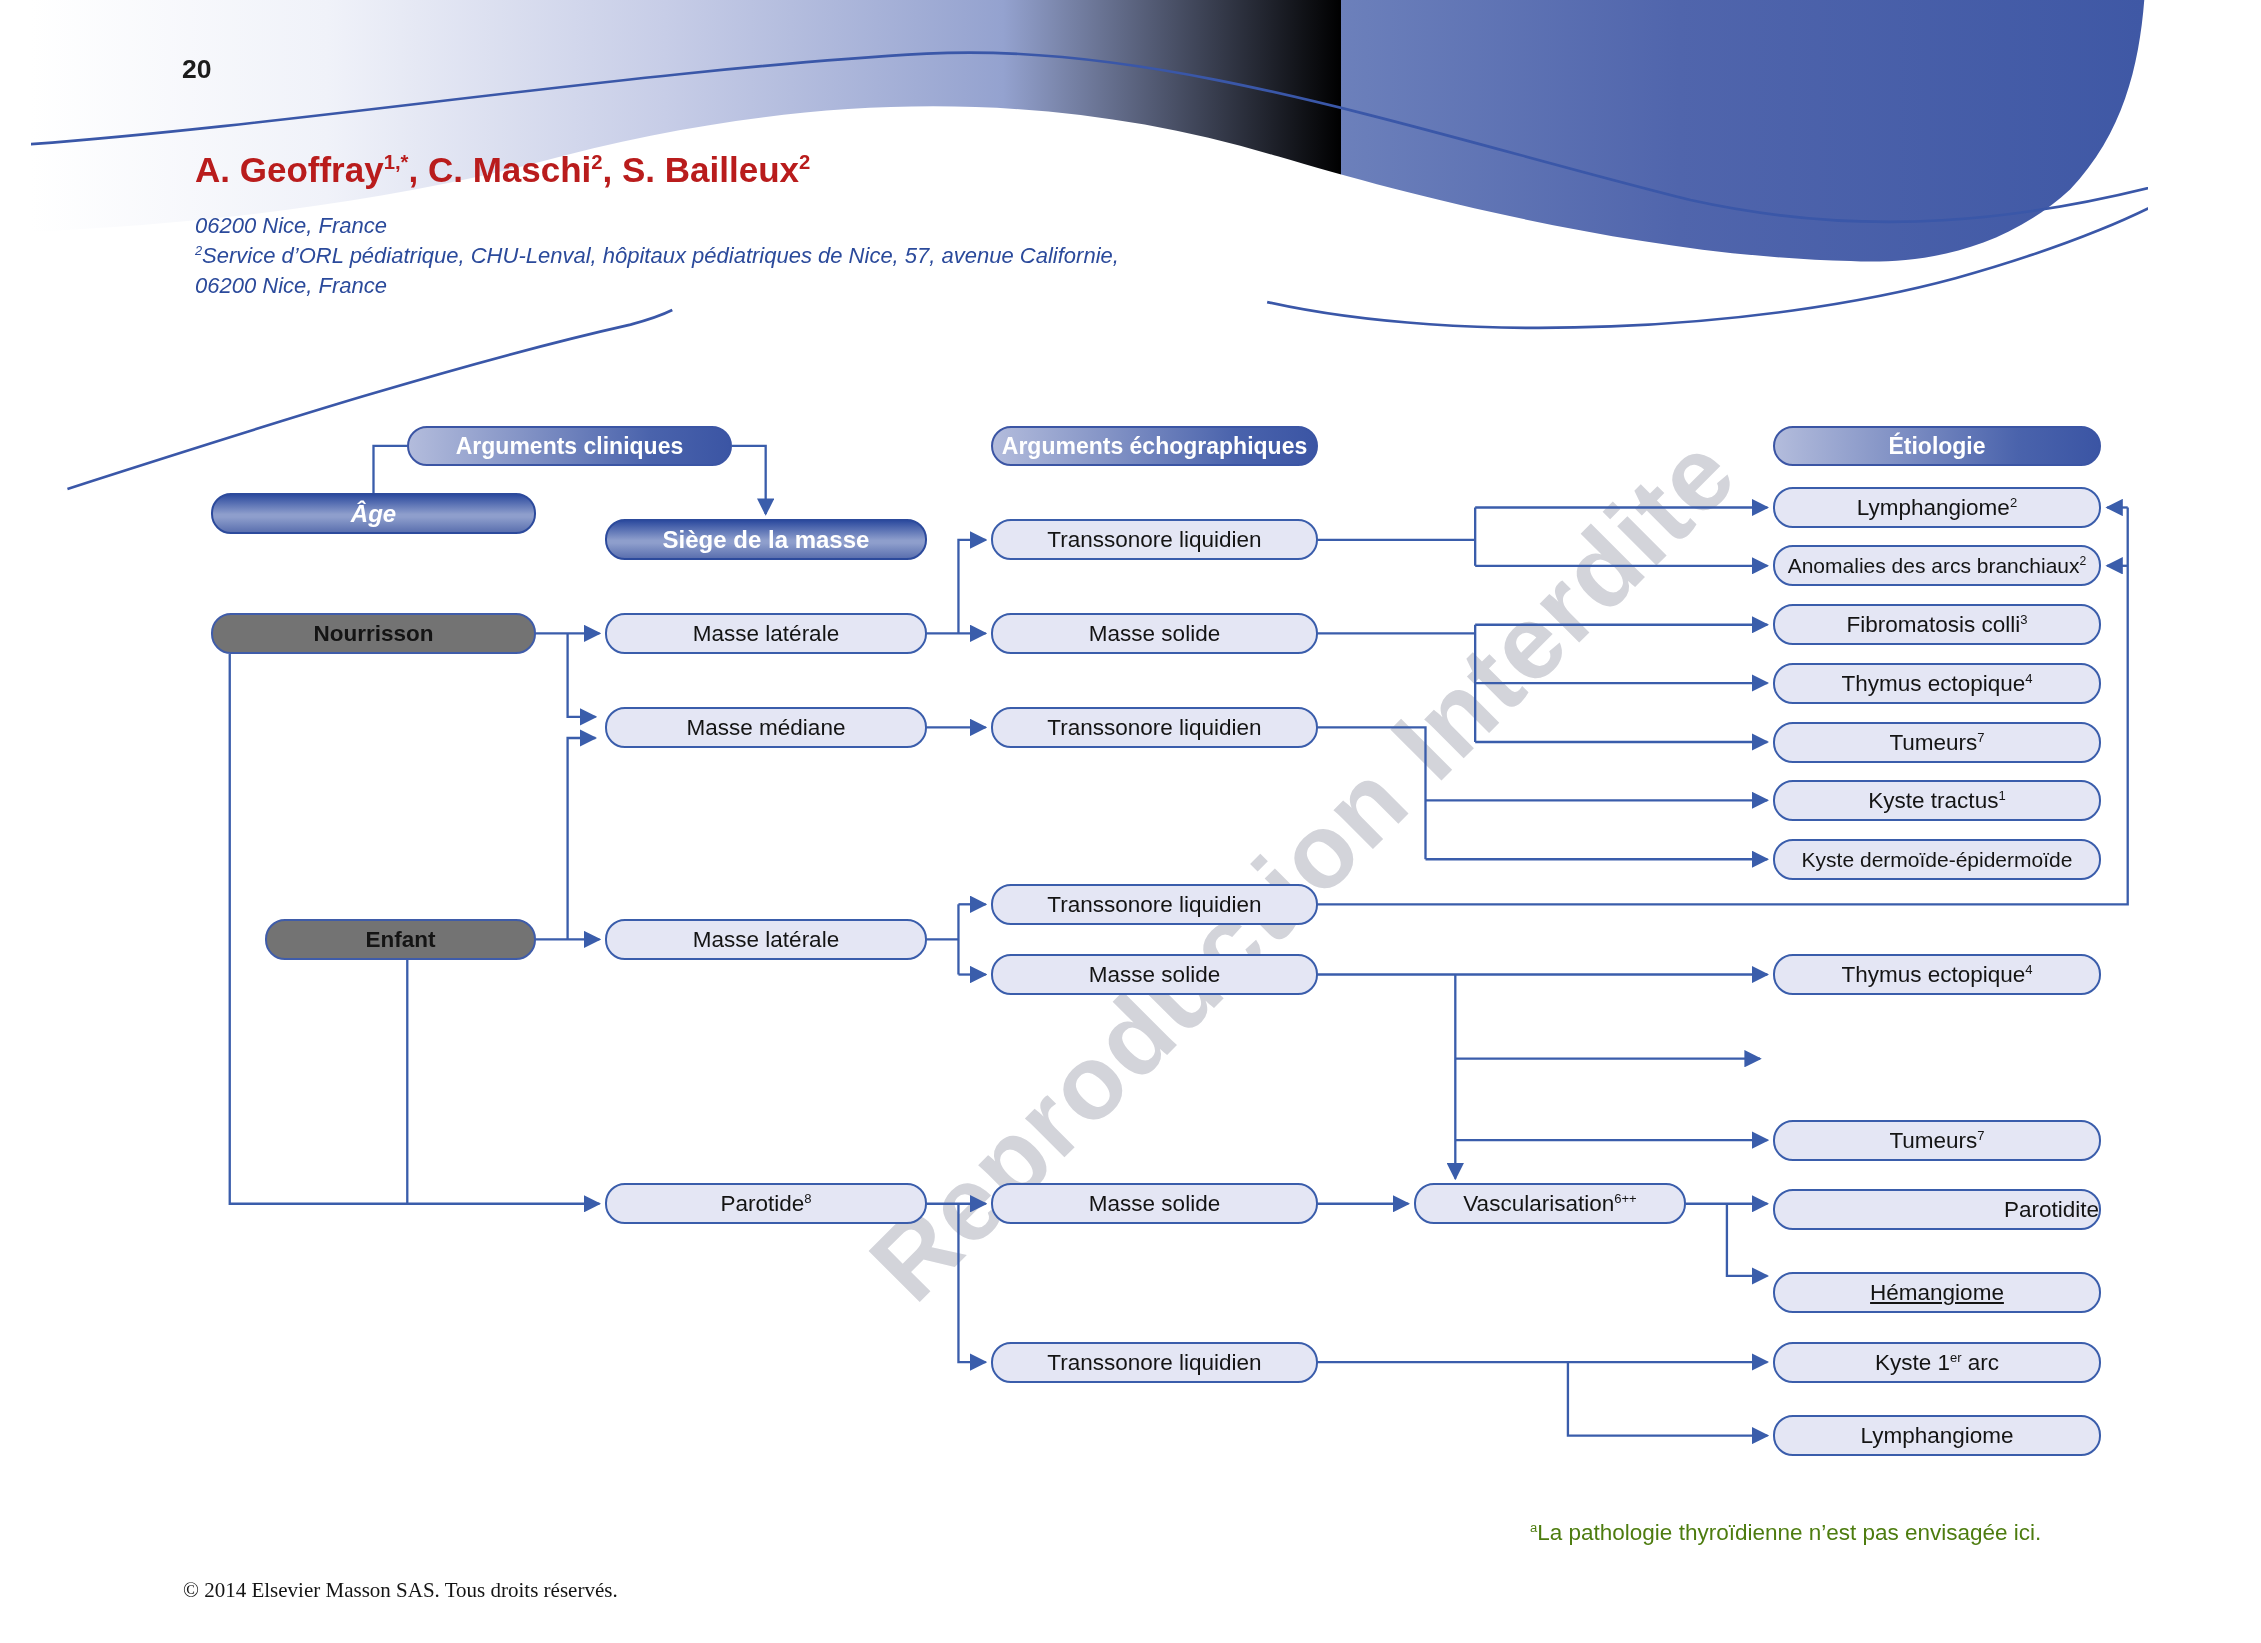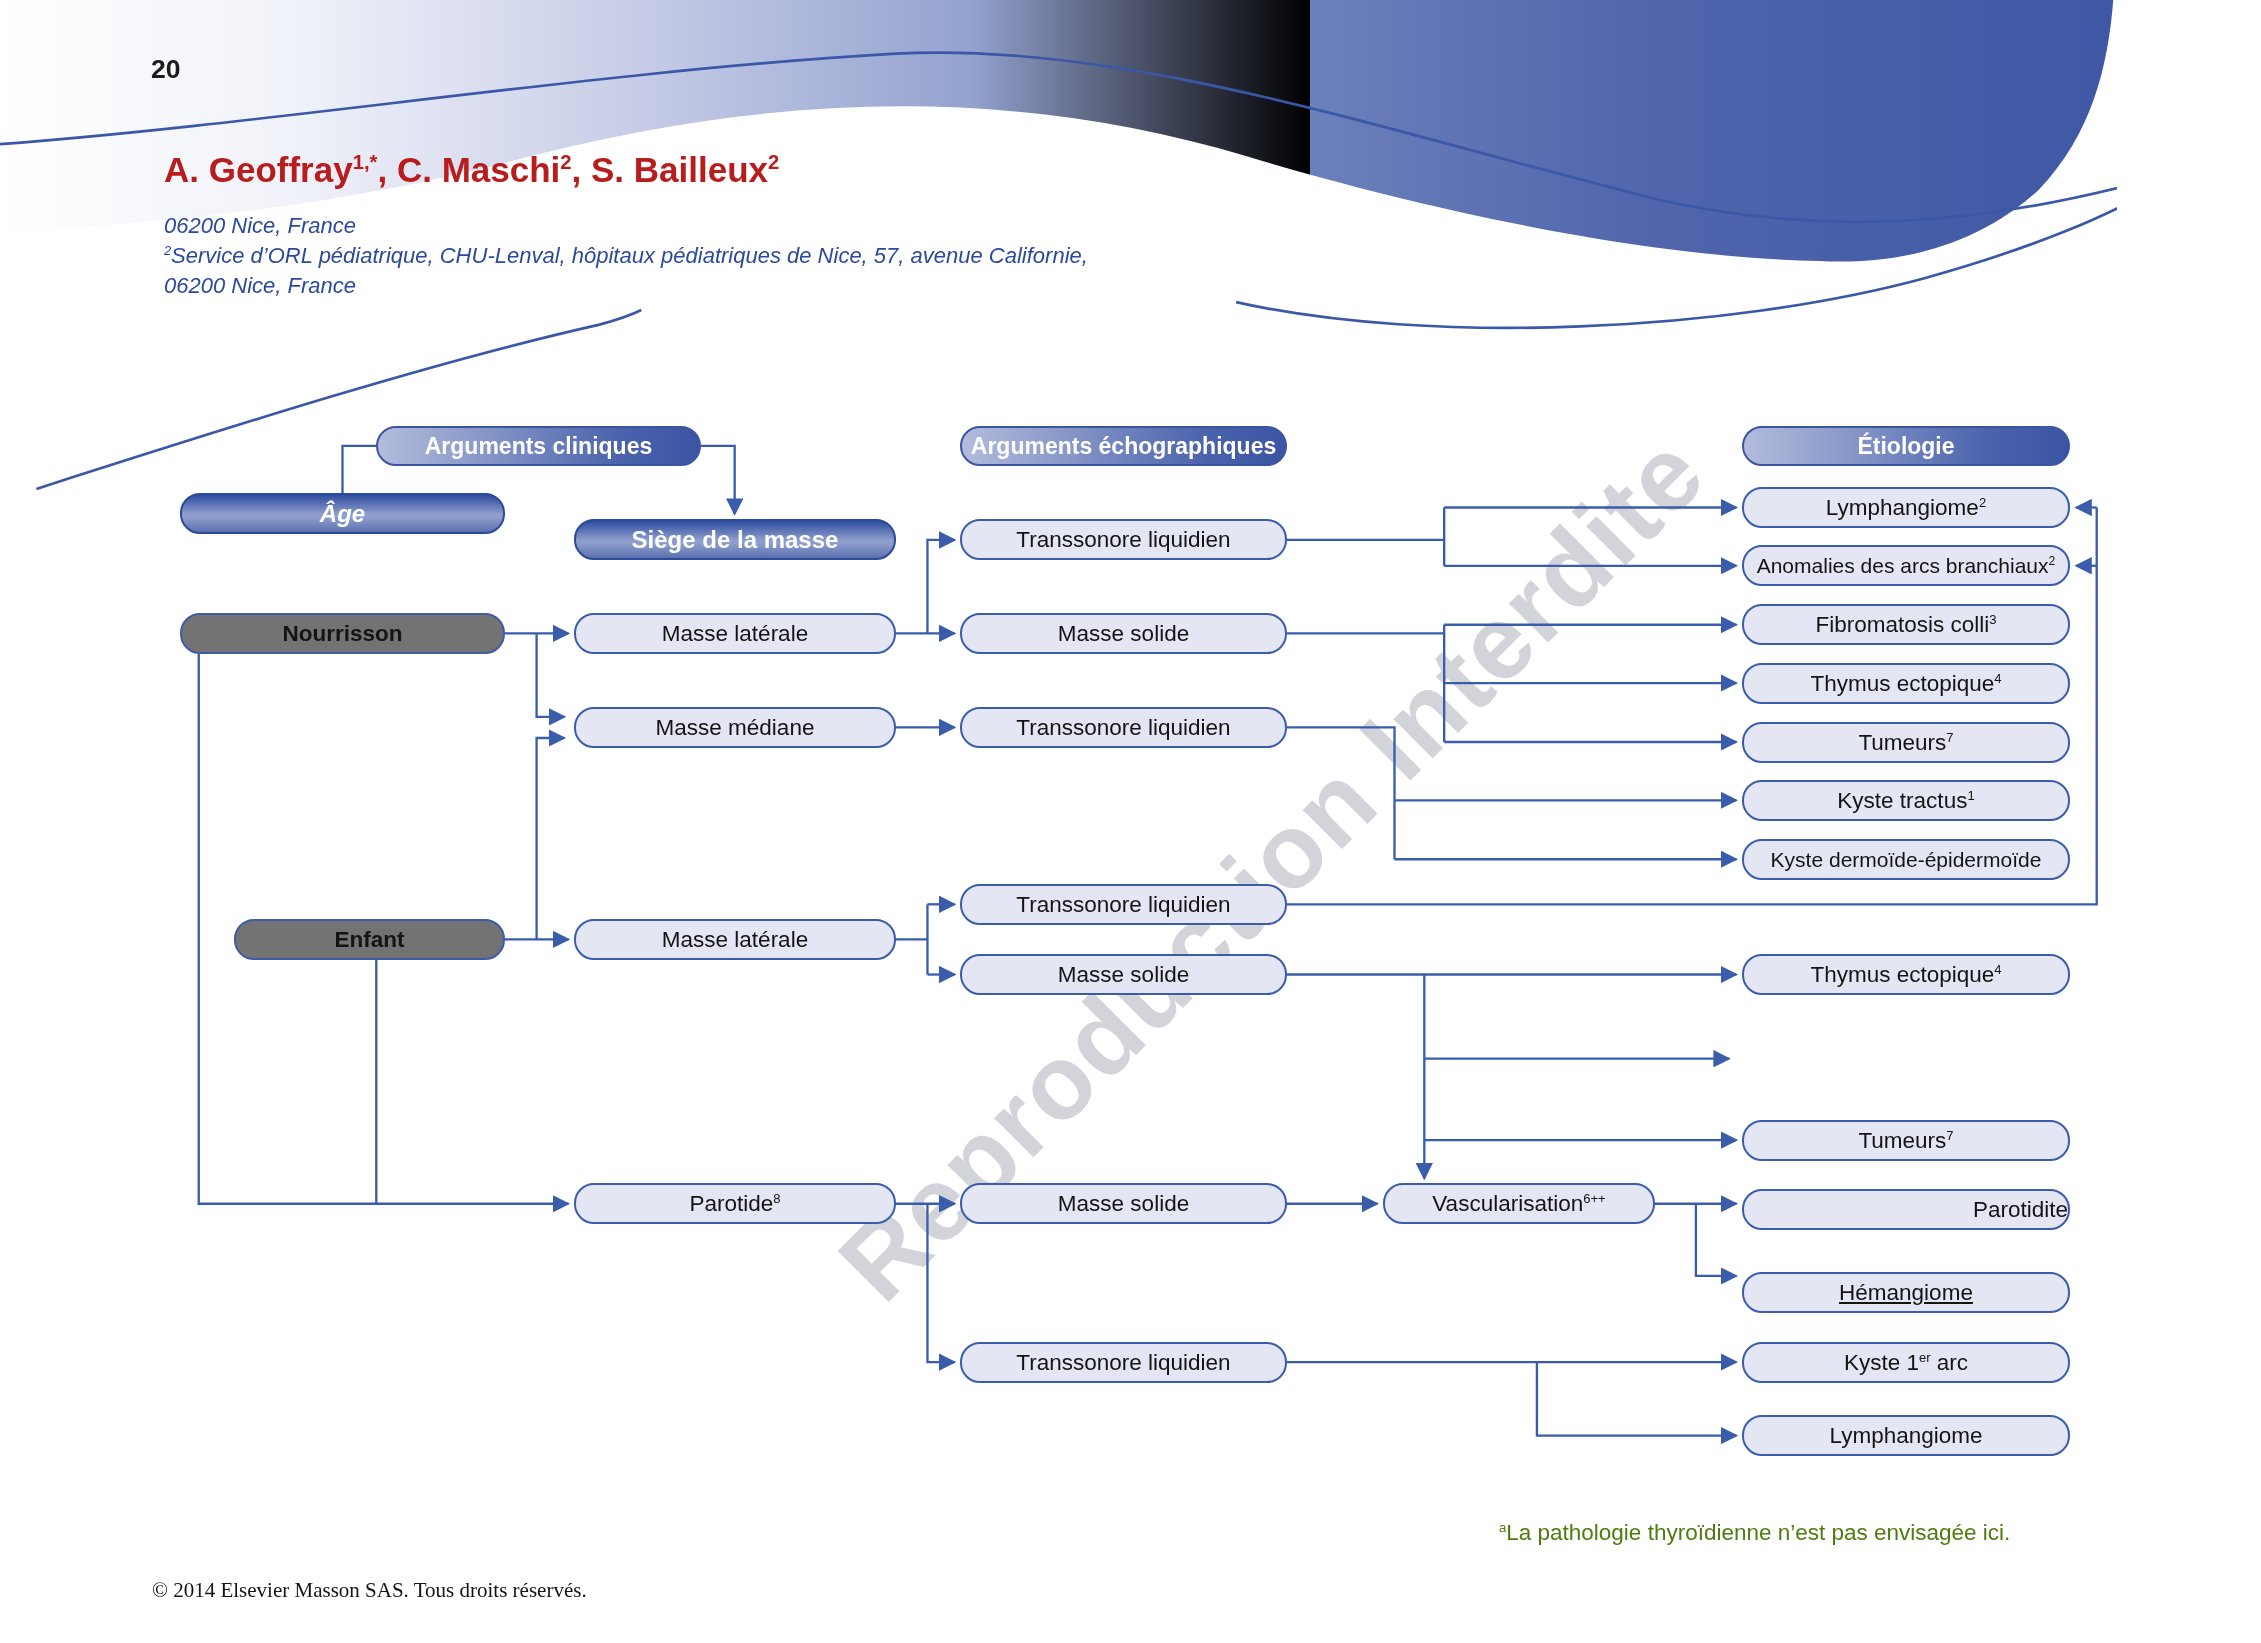--- a/index.html
+++ b/index.html
@@ -1,17 +1,17 @@
 <!DOCTYPE html>
 <html style="font-size:10.6px"><head>
 <meta charset="utf-8">
 <style>
   html,body{margin:0;padding:0;background:#ffffff;}
   #page{position:relative;width:2117px;height:1643px;background:#ffffff;overflow:hidden;
-        font-family:"Liberation Sans",sans-serif;}
+        font-family:"Liberation Sans",sans-serif;margin-left:31px;}
   svg{display:block;}
   sup,.sup{font-size:58%;vertical-align:super;line-height:0;}
   
   #banner-svg{position:absolute;left:0;top:0;z-index:1;}
   #page-number{position:absolute;left:151px;top:54px;font-size:26.5px;font-weight:bold;color:#1c1c1c;z-index:5;}
   #title{position:absolute;left:1466px;top:17px;z-index:5;color:#ffffff;font-weight:bold;
          font-size:42px;line-height:51px;letter-spacing:-0.7px;}
   #authors{position:absolute;left:164px;top:150px;z-index:5;font-size:35px;font-weight:bold;color:#b91c1c;}
   #affiliations{position:absolute;left:164px;top:211px;z-index:5;font-size:22px;font-style:italic;
                 color:#2b4a9b;line-height:30px;}

